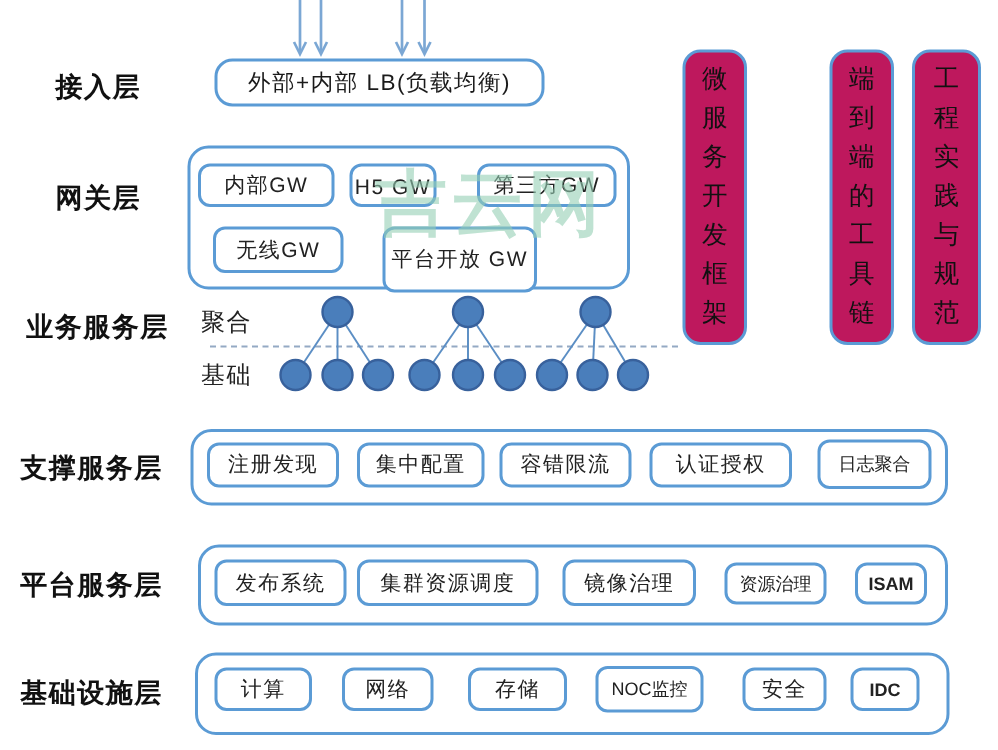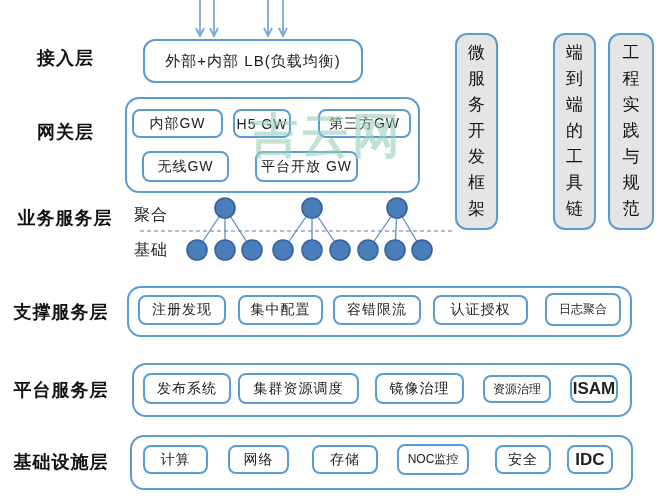--- a/index.html
+++ b/index.html
@@ -7,28 +7,28 @@
   #stage{position:relative;width:665px;height:500px;background:#fff;overflow:hidden;}
 
   .layer-label{position:absolute;font-weight:bold;font-size:18px;color:#111;
     text-align:center;letter-spacing:1px;white-space:nowrap;}
 
   .obox{position:absolute;border:2.5px solid #5b9bd5;border-radius:14px;background:#fff;box-sizing:border-box;}
   .ibox{position:absolute;border:2px solid #5b9bd5;border-radius:8px;background:#fff;
     box-sizing:border-box;display:flex;align-items:center;justify-content:center;
     font-size:14px;letter-spacing:1px;white-space:nowrap;color:#222;}
   .ibox.small{font-size:12px;letter-spacing:0;}
-  .ibox.latin{font-size:17px;font-weight:bold;letter-spacing:0;}
+  .ibox.latin{font-size:12px;font-weight:bold;letter-spacing:0;}
 
   .lb-box{position:absolute;border:2.5px solid #5b9bd5;border-radius:12px;background:#fff;
     box-sizing:border-box;display:flex;align-items:center;justify-content:center;
     font-size:15px;letter-spacing:1px;white-space:nowrap;}
 
   .pillar{position:absolute;top:33px;height:197px;border:2.5px solid #5b9bd5;border-radius:12px;
-    background:#e5e5e5;box-sizing:border-box;text-align:center;}
+    background:#be185d;box-sizing:border-box;text-align:center;}
   .pillar span{display:inline-block;width:1.05em;font-size:17px;line-height:26px;
     word-break:break-all;margin-top:5px;color:#111;}
 
   .minor-label{position:absolute;font-size:16px;letter-spacing:1px;color:#222;}
 
   #watermark{position:absolute;left:250px;top:104px;font-size:48px;font-weight:bold;
     letter-spacing:3px;color:rgba(148,206,180,0.6);z-index:30;pointer-events:none;white-space:nowrap;}
 
   svg{position:absolute;overflow:visible;}
 </style>
@@ -50,30 +50,30 @@
     </g>
   </svg>
 
   <div class="layer-label" style="left:8px;top:46px;width:115px;">接入层</div>
   <div class="layer-label" style="left:8px;top:120px;width:115px;">网关层</div>
   <div class="layer-label" style="left:5px;top:206px;width:120px;">业务服务层</div>
   <div class="layer-label" style="left:2px;top:300px;width:118px;">支撑服务层</div>
   <div class="layer-label" style="left:2px;top:378px;width:118px;">平台服务层</div>
   <div class="layer-label" style="left:2px;top:450px;width:118px;">基础设施层</div>
 
-  <div class="lb-box" style="left:143px;top:39px;width:220px;height:44px;">
+  <div class="lb-box" style="left:143px;top:39px;width:220px;height:32px;">
     <span>外部+内部 LB(负载均衡)</span>
   </div>
 
   <div class="obox" style="left:125px;top:97px;width:295px;height:96px;"></div>
   <div class="ibox" style="left:132px;top:109px;width:91px;height:29px;">内部GW</div>
   <div class="ibox" style="left:233px;top:109px;width:58px;height:29px;">H5 GW</div>
   <div class="ibox" style="left:318px;top:109px;width:93px;height:29px;">第三方GW</div>
   <div class="ibox" style="left:142px;top:151px;width:87px;height:31px;">无线GW</div>
-  <div class="ibox" style="left:255px;top:151px;width:103px;height:31px;">平台开放 GW</div>
+  <div class="ibox" style="left:255px;top:151px;width:103px;height:44px;">平台开放 GW</div>
 
   <div class="minor-label" style="left:134px;top:205px;">聚合</div>
   <div class="minor-label" style="left:134px;top:240px;">基础</div>
   <svg style="left:130px;top:195px;" width="335" height="72" viewBox="0 0 335 72">
     <line x1="10" y1="36" x2="325" y2="36" stroke="#94a9c4" stroke-width="1.4" stroke-dasharray="4,3"></line>
     <g stroke="#5b8ec4" stroke-width="1.3">
       <line x1="95" y1="13" x2="67" y2="55"></line>
         <line x1="95" y1="13" x2="95" y2="55"></line>
         <line x1="95" y1="13" x2="122" y2="55"></line>
       <line x1="182" y1="13" x2="153" y2="55"></line>

